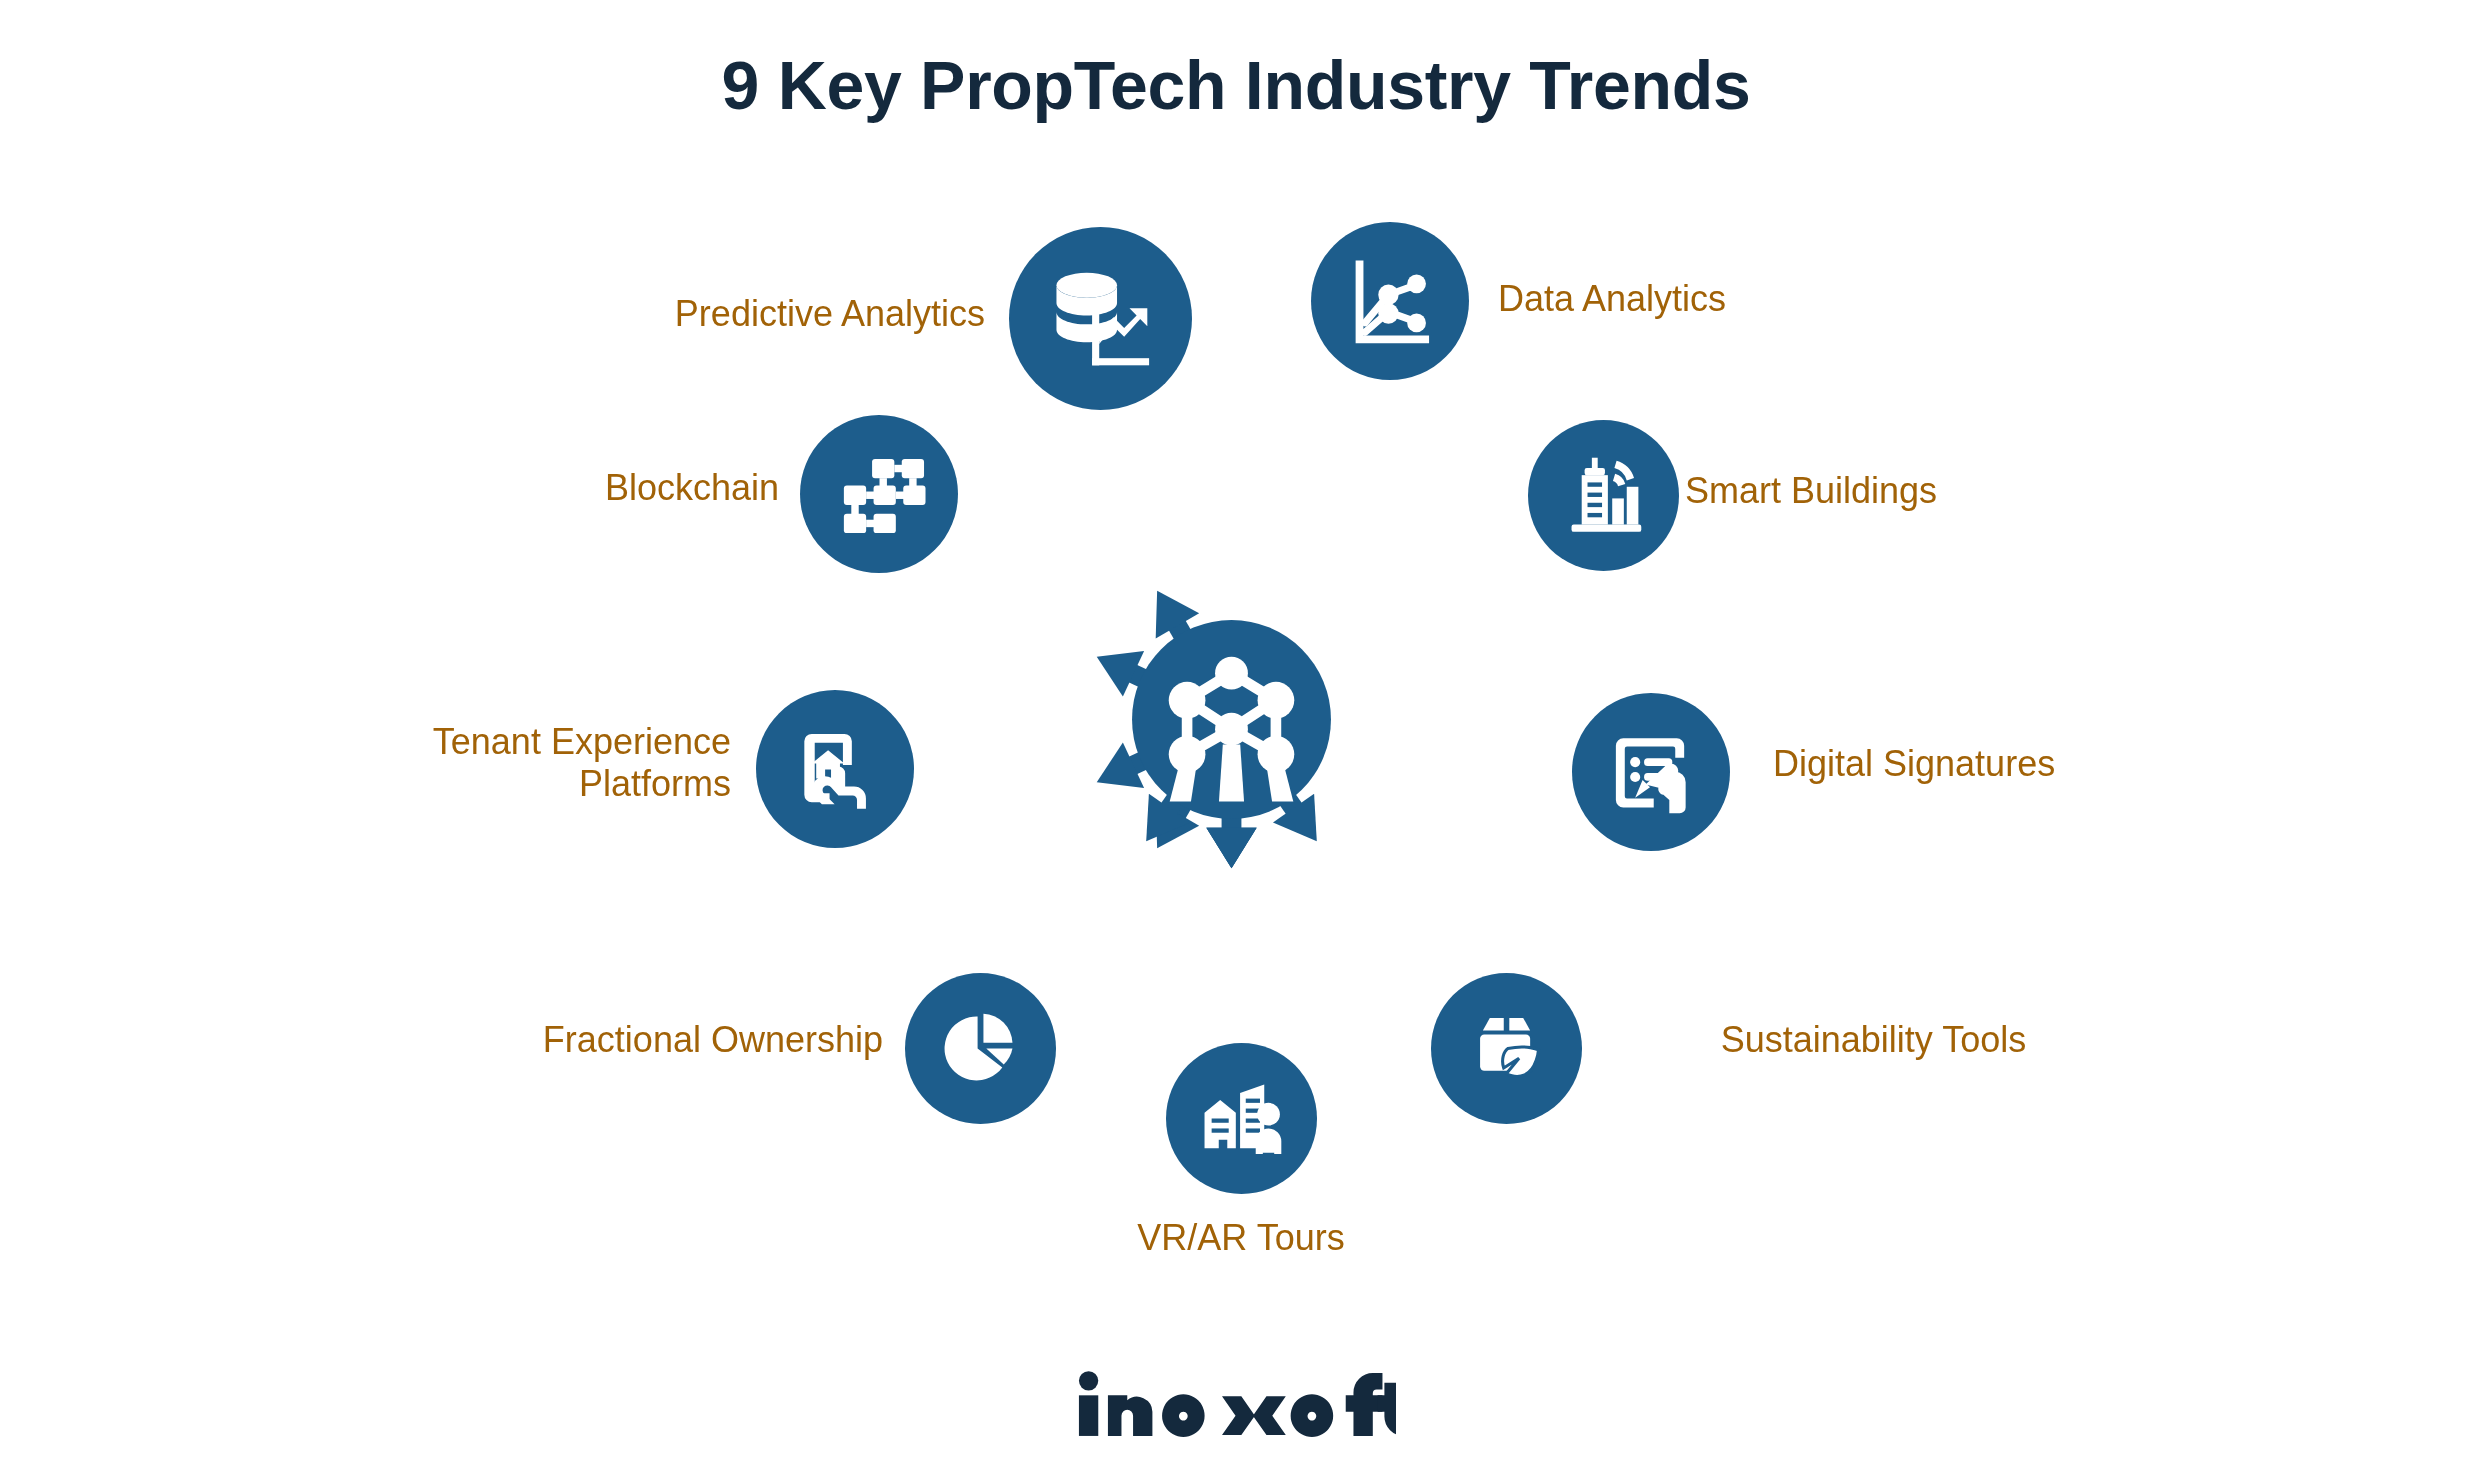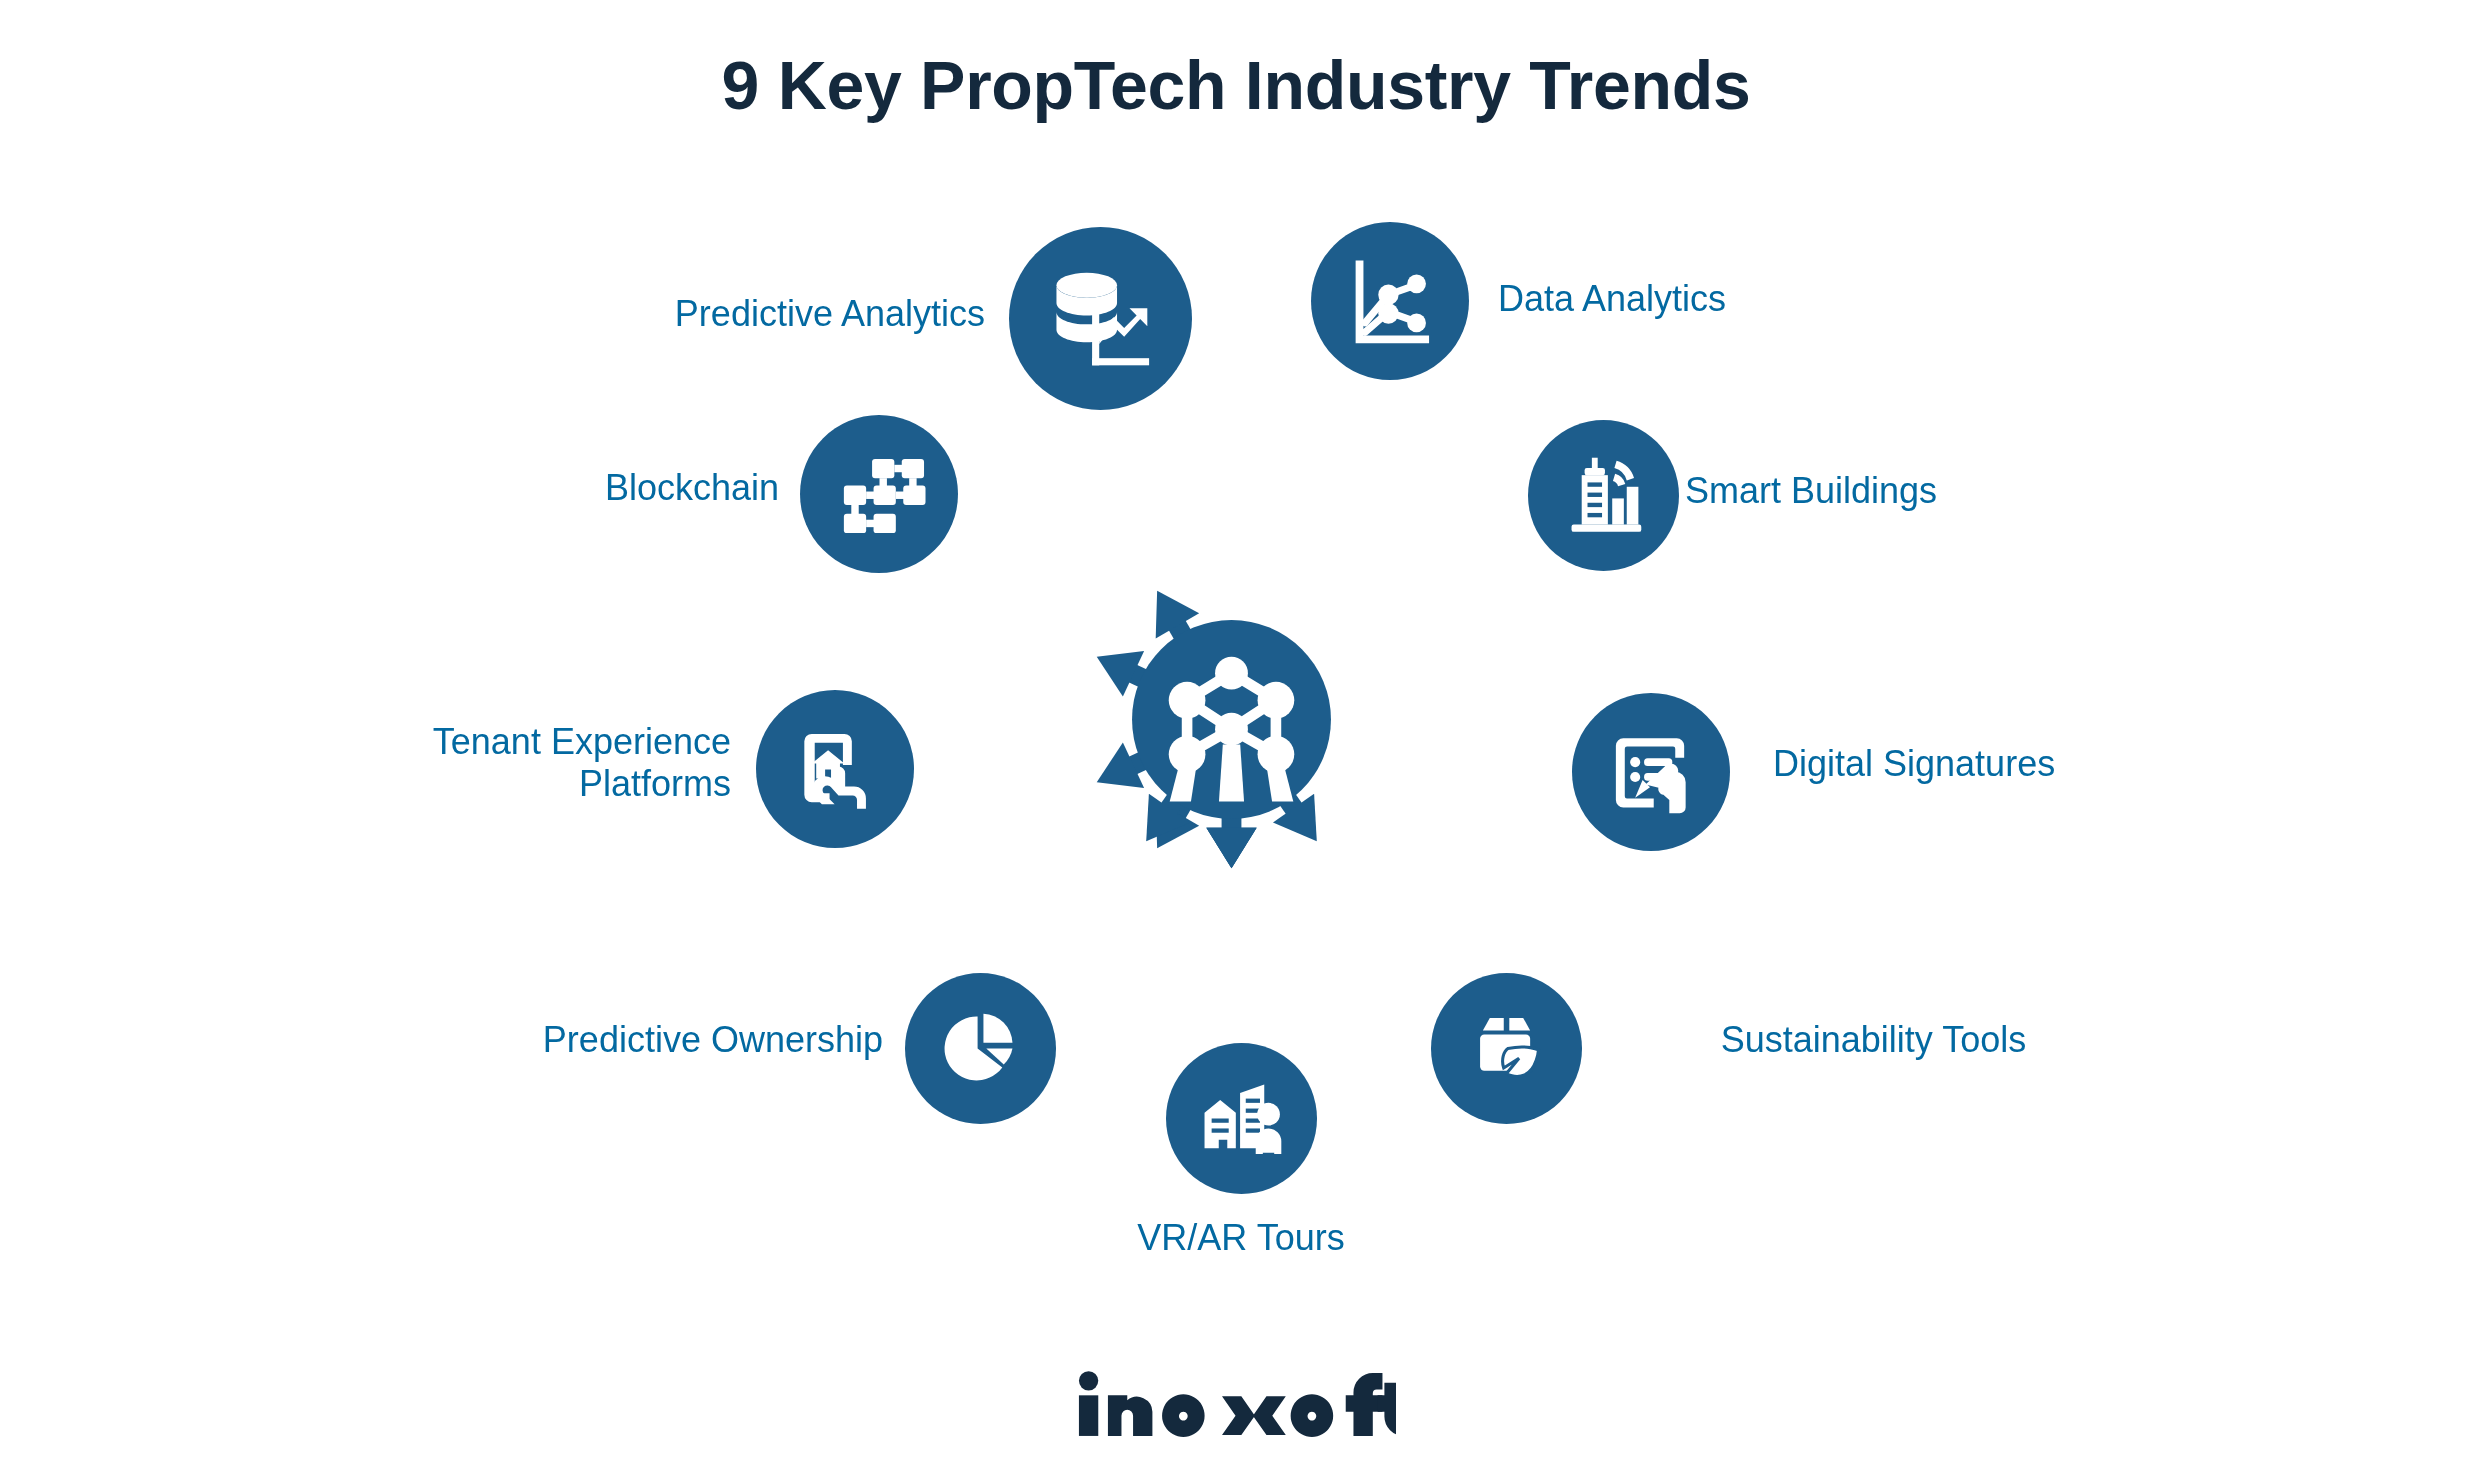--- a/index.html
+++ b/index.html
@@ -60,21 +60,21 @@
     display: flex;
     align-items: center;
     justify-content: center;
   }
   .circle svg { display: block; }
 
   .label {
     position: absolute;
     font-size: 36px;
     line-height: 1.18;
-    color: #0369a1;
+    color: #a16207;
     white-space: pre-line;
   }
   .label.right { text-align: left; }
   .label.left  { text-align: right; }
   .label.center{ text-align: center; }
 
   
   #logo {
     position: absolute;
     left: 0;
@@ -300,21 +300,21 @@
   <div class="node" style="left:980px; top:838px;">
     <div class="circle" style="left:-75px; top:0px; width:151px; height:151px;">
       <svg width="93" height="93" viewBox="0 0 64 64" aria-hidden="true">
         <g fill="#ffffff">
           <path d="M30 10 A22 22 0 1 0 47 45 L30 32 z"></path>
           <path d="M34 8 v20 h20 A21 21 0 0 0 34 8 z"></path>
           <path d="M54 32 H36 l12 11 A21 21 0 0 0 54 32 z"></path>
         </g>
       </svg>
     </div>
-    <div class="label left" style="right:97px; top:46px; width:541px;">Predictive Ownership</div>
+    <div class="label left" style="right:97px; top:46px; width:541px;">Fractional Ownership</div>
   </div>
 
   <div class="node" style="left:1506px; top:838px;">
     <div class="circle" style="left:-75px; top:0px; width:151px; height:151px;">
       <svg width="89" height="89" viewBox="0 0 64 64" aria-hidden="true">
         <g fill="#ffffff">
           <polygon points="20,10 30,10 30,19 15,19"></polygon>
           <polygon points="34,10 44,10 49,19 34,19"></polygon>
           <rect x="13" y="22" width="36" height="26" rx="3"></rect>
           <path d="M33 32 c14-3 22 1 22 1 s-1 14-10 18 c-7 3-13-1-13-1 l9-11 -11 7 c-2-6 0-12 3-14z" fill="#ffffff" stroke="#1d5d8c" stroke-width="2.2"></path>

